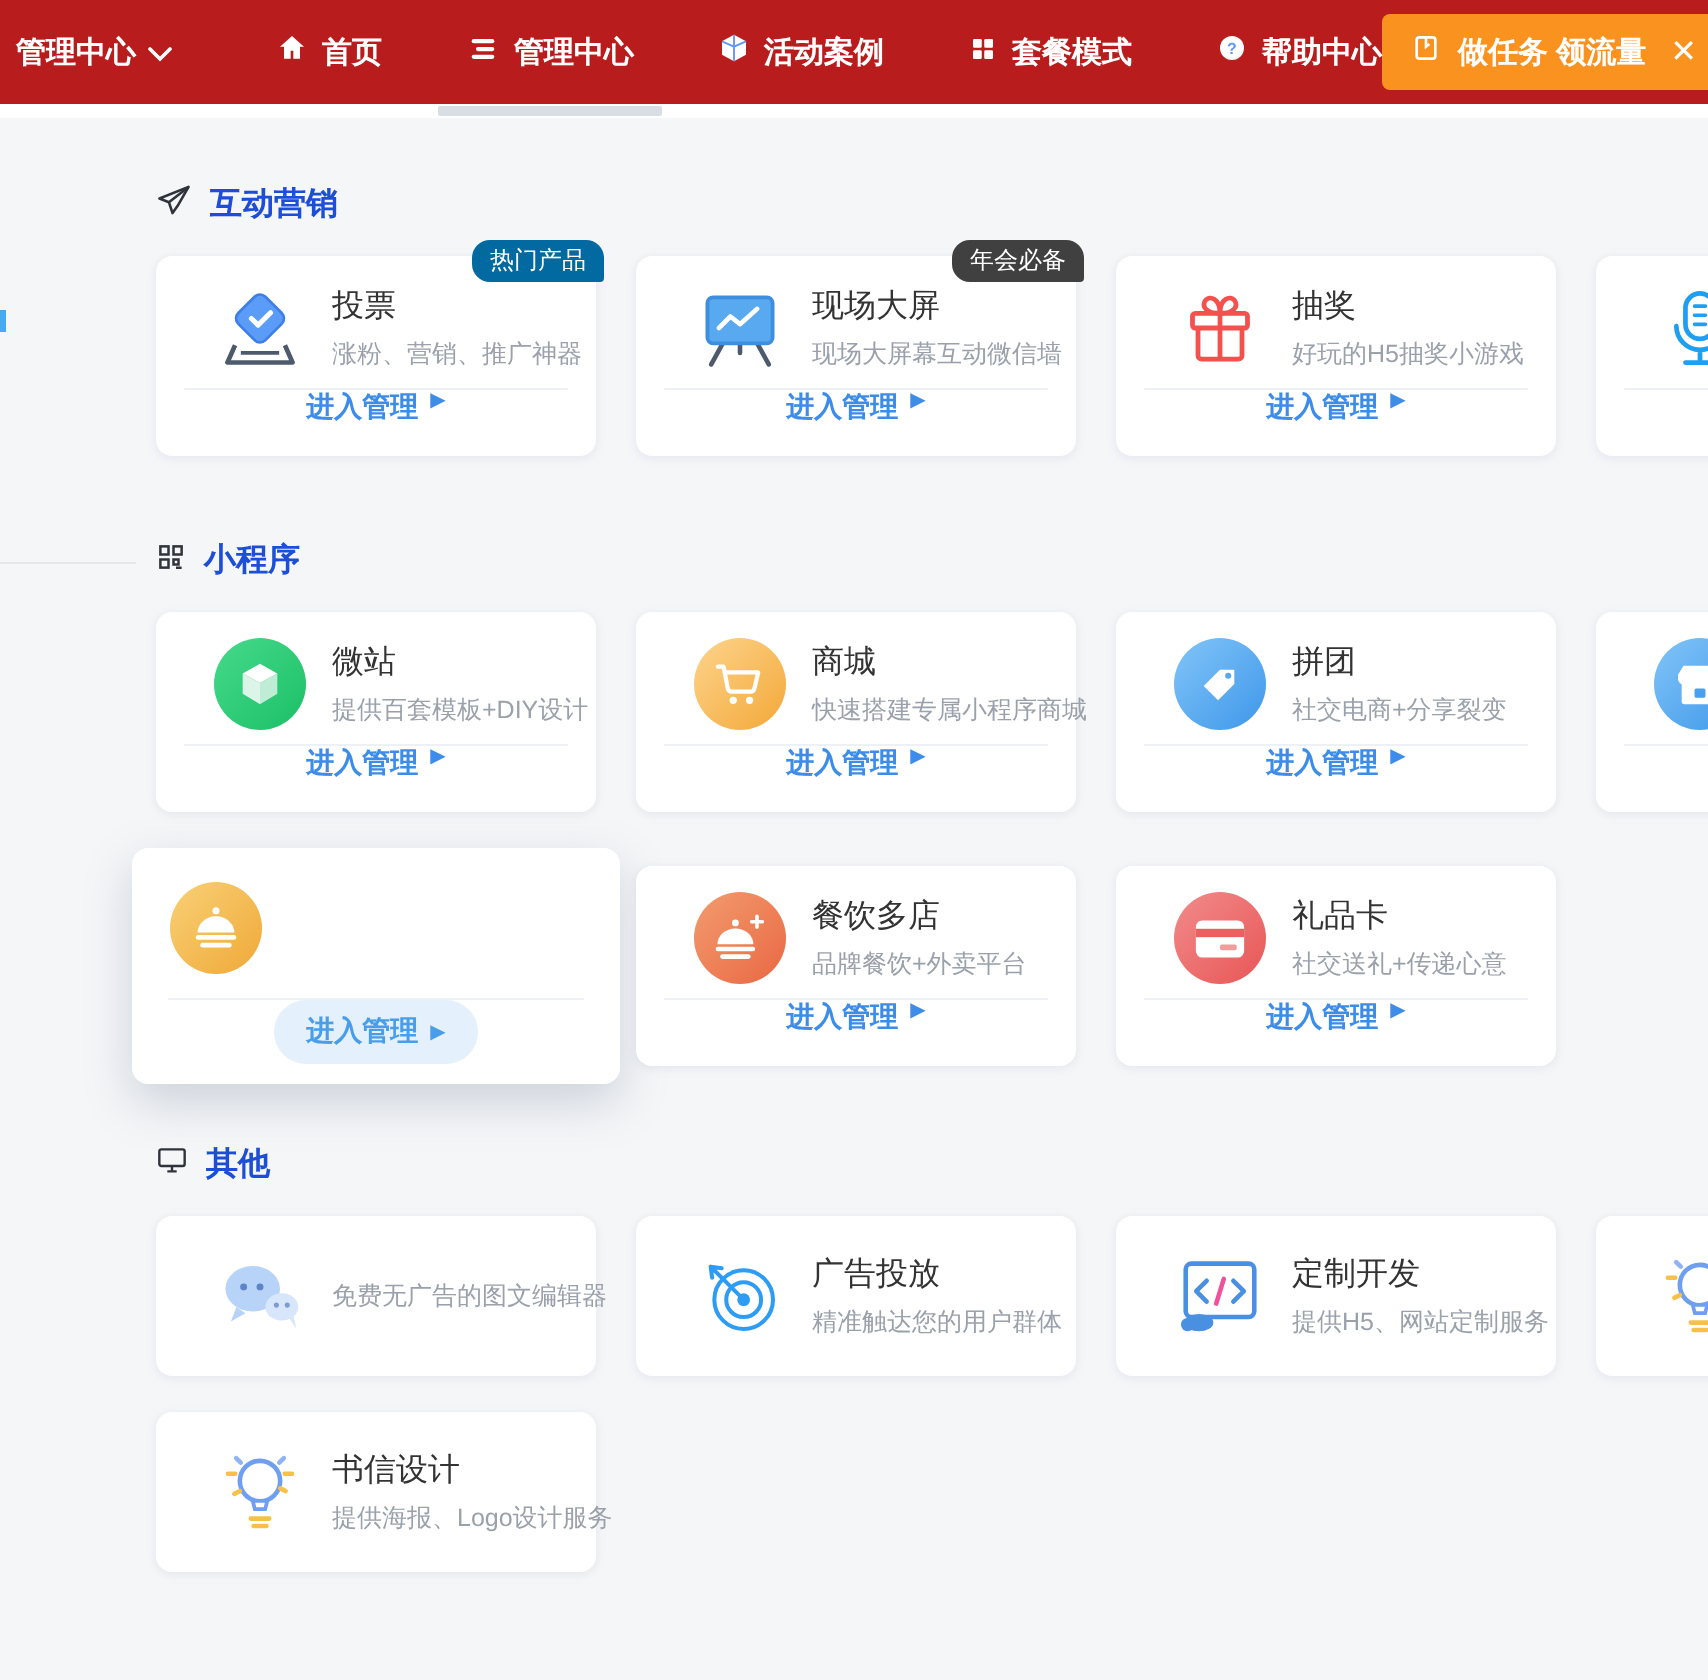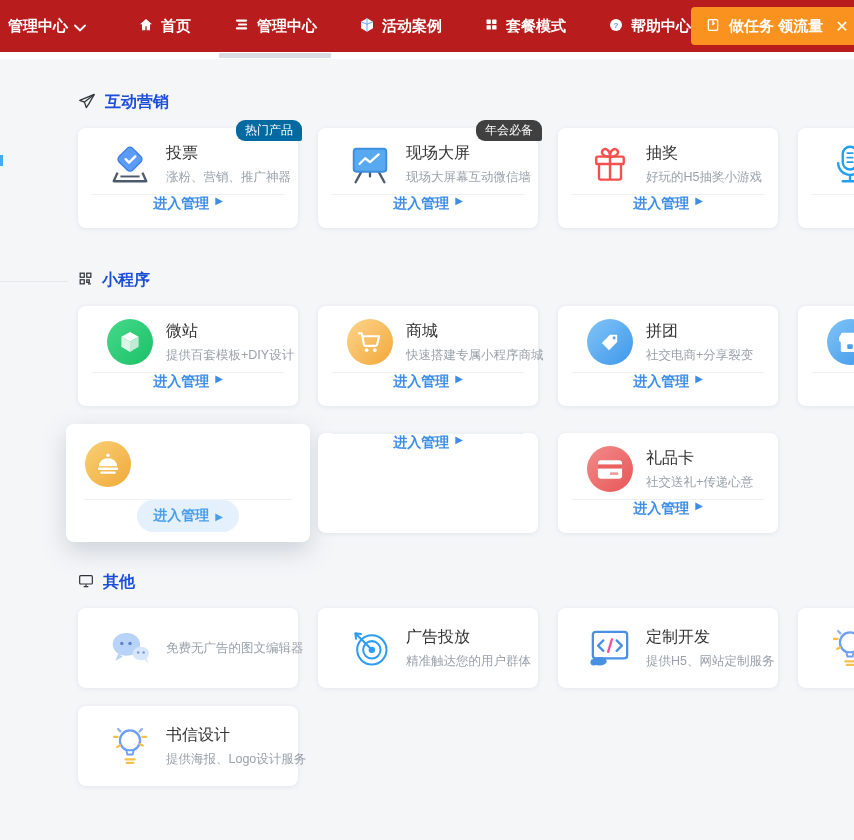--- a/index.html
+++ b/index.html
@@ -345,20 +345,37 @@
         <div class="divider"></div>
         <div class="card-foot">
           <span class="pill">
             <span>进入管理</span>
               <span class="arrow">▶</span>
           </span>
         </div>
       </div>
 
       <div class="card">
+        <div class="card-body">
+          <span class="icon-wrap">
+              <span class="circle g-coral">
+            <svg width="27" height="24" viewBox="0 0 30 26" fill="#fff">
+                  <circle cx="13" cy="4.6" r="1.9"></circle>
+                  <path d="M3 16.5a10 8.8 0 0 1 20 0z"></path>
+                  <rect x="2" y="17.8" width="22" height="2.6" rx="1.3"></rect>
+                  <rect x="4.5" y="22" width="17" height="2.6" rx="1.3"></rect>
+                  <path d="M25 1v6M22 4h6" stroke="#fff" stroke-width="2" stroke-linecap="round"></path>
+                </svg>
+          </span>
+            </span>
+          <div>
+            <div class="t-title">餐饮多店</div>
+            <div class="t-sub">品牌餐饮+外卖平台</div>
+          </div>
+        </div>
         <div class="divider"></div>
         <div class="card-foot">
           <span>进入管理</span>
             <span class="arrow">▶</span>
         </div>
       </div>
 
       <div class="card">
         <div class="card-body">
           <span class="icon-wrap">

